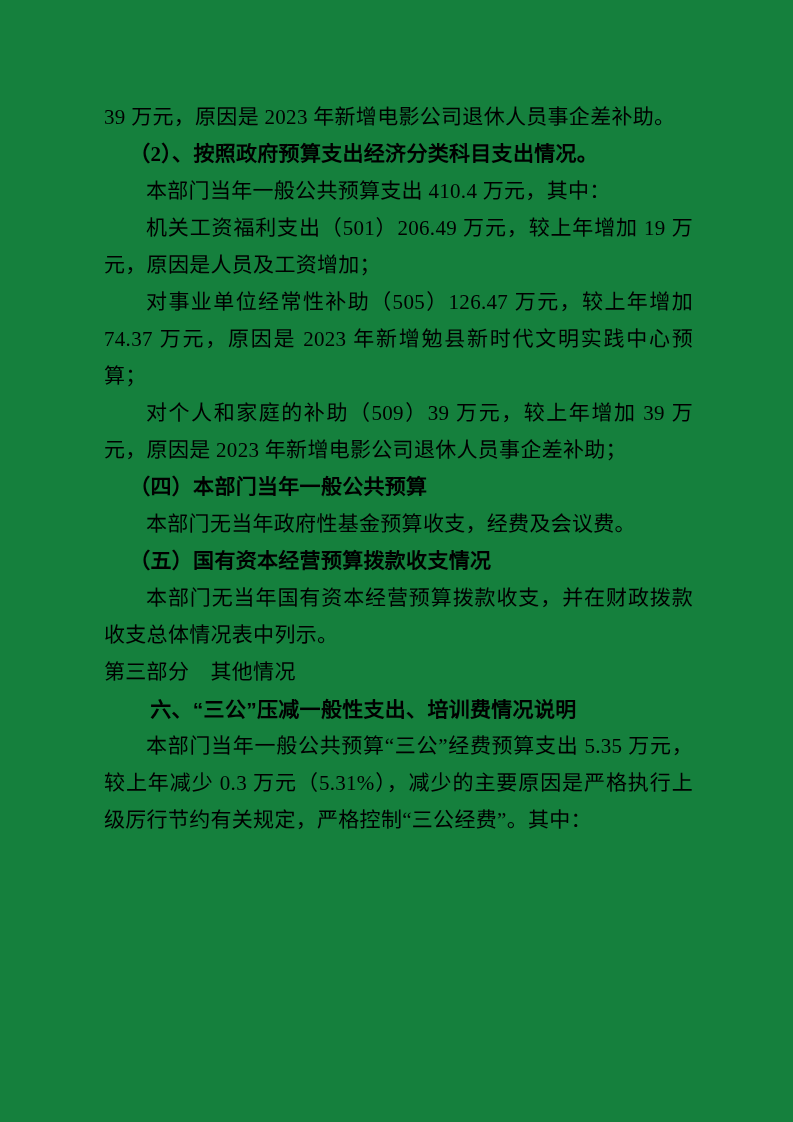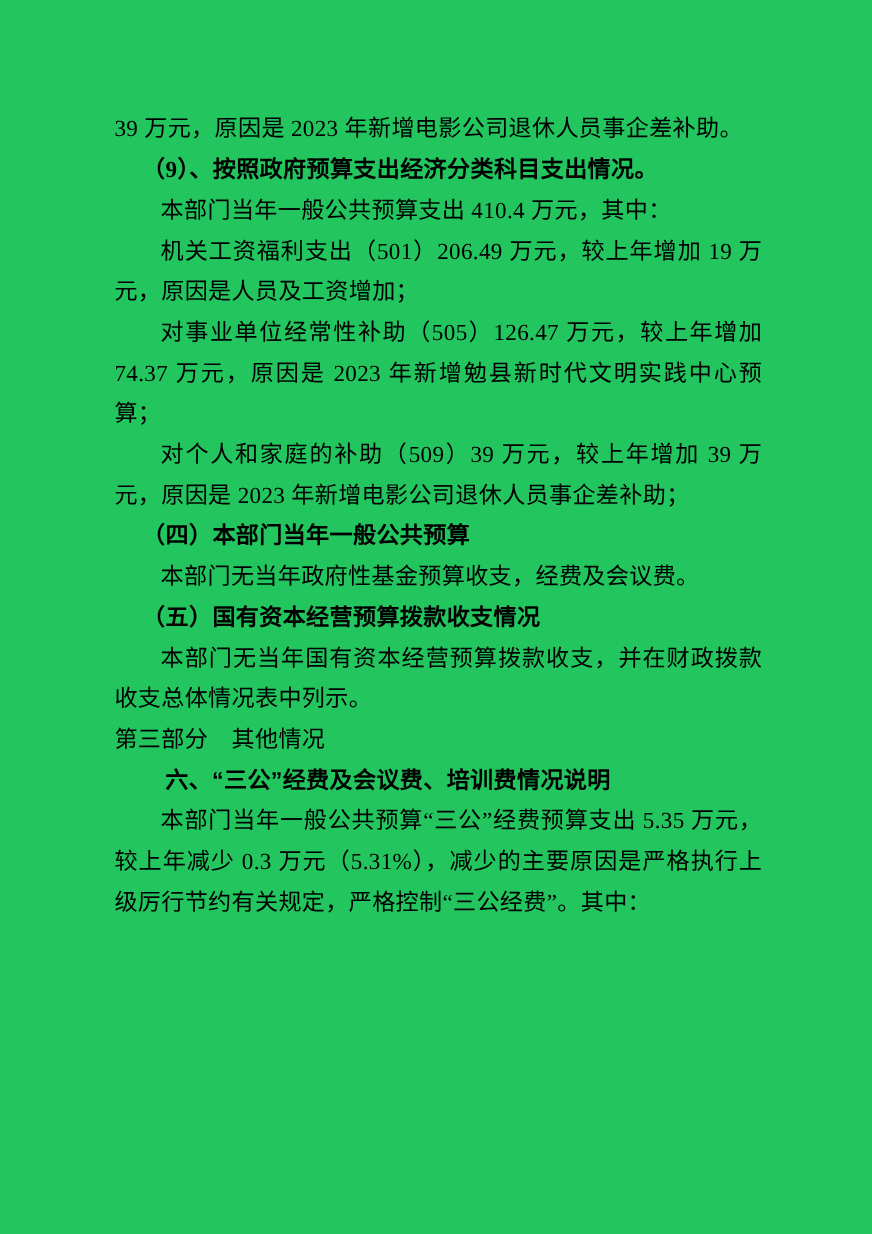--- a/index.html
+++ b/index.html
@@ -11,21 +11,21 @@
     width: 793px;
     height: 1122px;
     overflow: hidden;
     font-family: "Liberation Serif", serif;
     color: #000000;
   }
   .page {
     box-sizing: border-box;
     width: 793px;
     height: 1122px;
-    background: #22c55e;
+    background: #15803d;
     padding: 99px 100px 0 104px;
   }
   .page p {
     margin: 0;
     font-size: 21px;
     line-height: 37px;
     text-align: justify;
     text-justify: inter-ideograph;
     letter-spacing: 0.3px;
     word-break: break-word;
@@ -54,25 +54,25 @@
     font-size: 21px;
     text-indent: 2.2em;
     letter-spacing: 0.8px;
   }
 </style>
 </head>
 <body>
 
 <main class="page">
   <p class="noindent">39 万元，原因是 2023 年新增电影公司退休人员事企差补助。</p>
-  <p class="hbold">（9）、按照政府预算支出经济分类科目支出情况。</p>
+  <p class="hbold">（2）、按照政府预算支出经济分类科目支出情况。</p>
   <p class="ind">本部门当年一般公共预算支出 410.4 万元，其中：</p>
   <p class="ind">机关工资福利支出（501）206.49 万元，较上年增加 19 万元，原因是人员及工资增加；</p>
   <p class="ind">对事业单位经常性补助（505）126.47 万元，较上年增加 74.37 万元，原因是 2023 年新增勉县新时代文明实践中心预算；</p>
   <p class="ind">对个人和家庭的补助（509）39 万元，较上年增加 39 万元，原因是 2023 年新增电影公司退休人员事企差补助；</p>
   <p class="hbold">（四）本部门当年一般公共预算</p>
   <p class="ind">本部门无当年政府性基金预算收支，经费及会议费。</p>
   <p class="hbold">（五）国有资本经营预算拨款收支情况</p>
   <p class="ind">本部门无当年国有资本经营预算拨款收支，并在财政拨款收支总体情况表中列示。</p>
   <p class="hpart">第三部分　其他情况</p>
-  <p class="hhei">六、“三公”经费及会议费、培训费情况说明</p>
+  <p class="hhei">六、“三公”压减一般性支出、培训费情况说明</p>
   <p class="ind">本部门当年一般公共预算“三公”经费预算支出 5.35 万元，较上年减少 0.3 万元（5.31%），减少的主要原因是严格执行上级厉行节约有关规定，严格控制“三公经费”。其中：</p>
 </main>
 
 </body></html>

